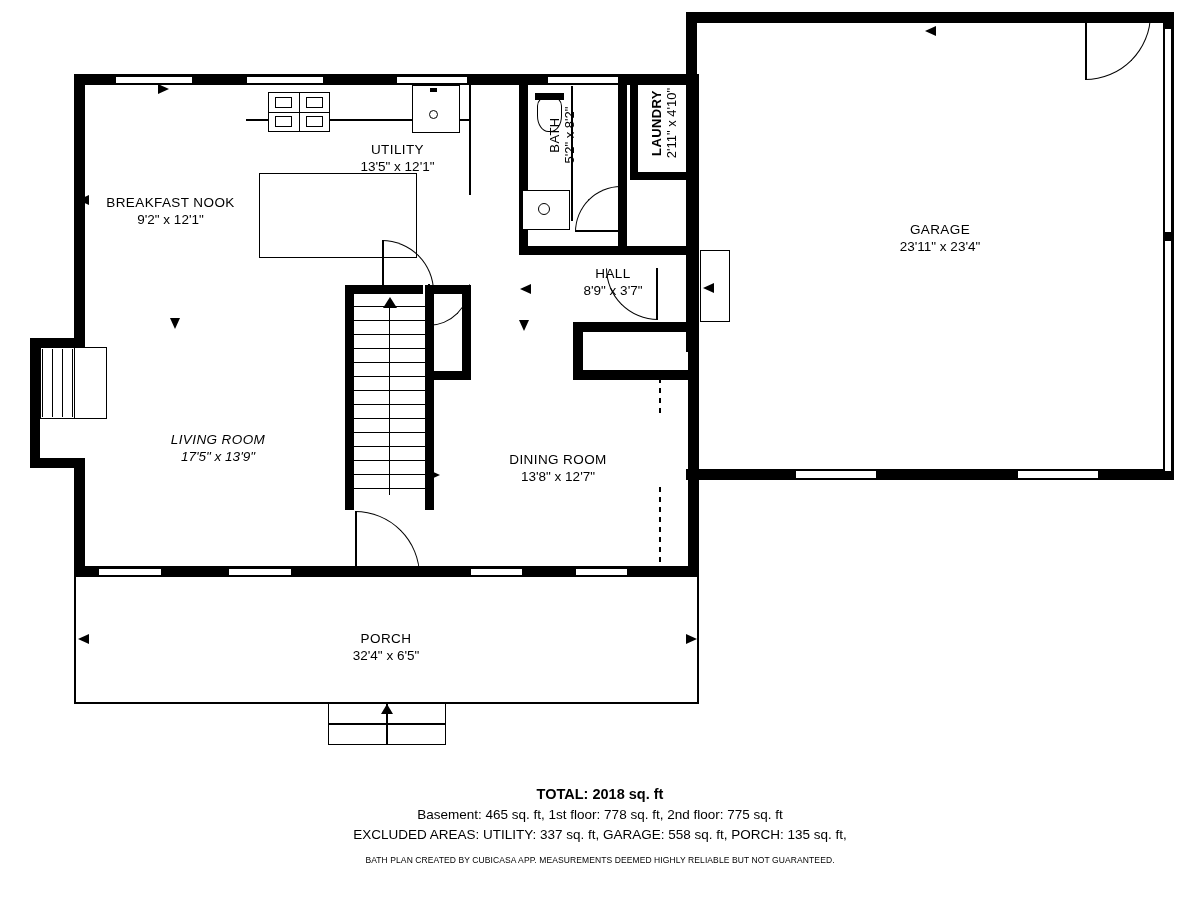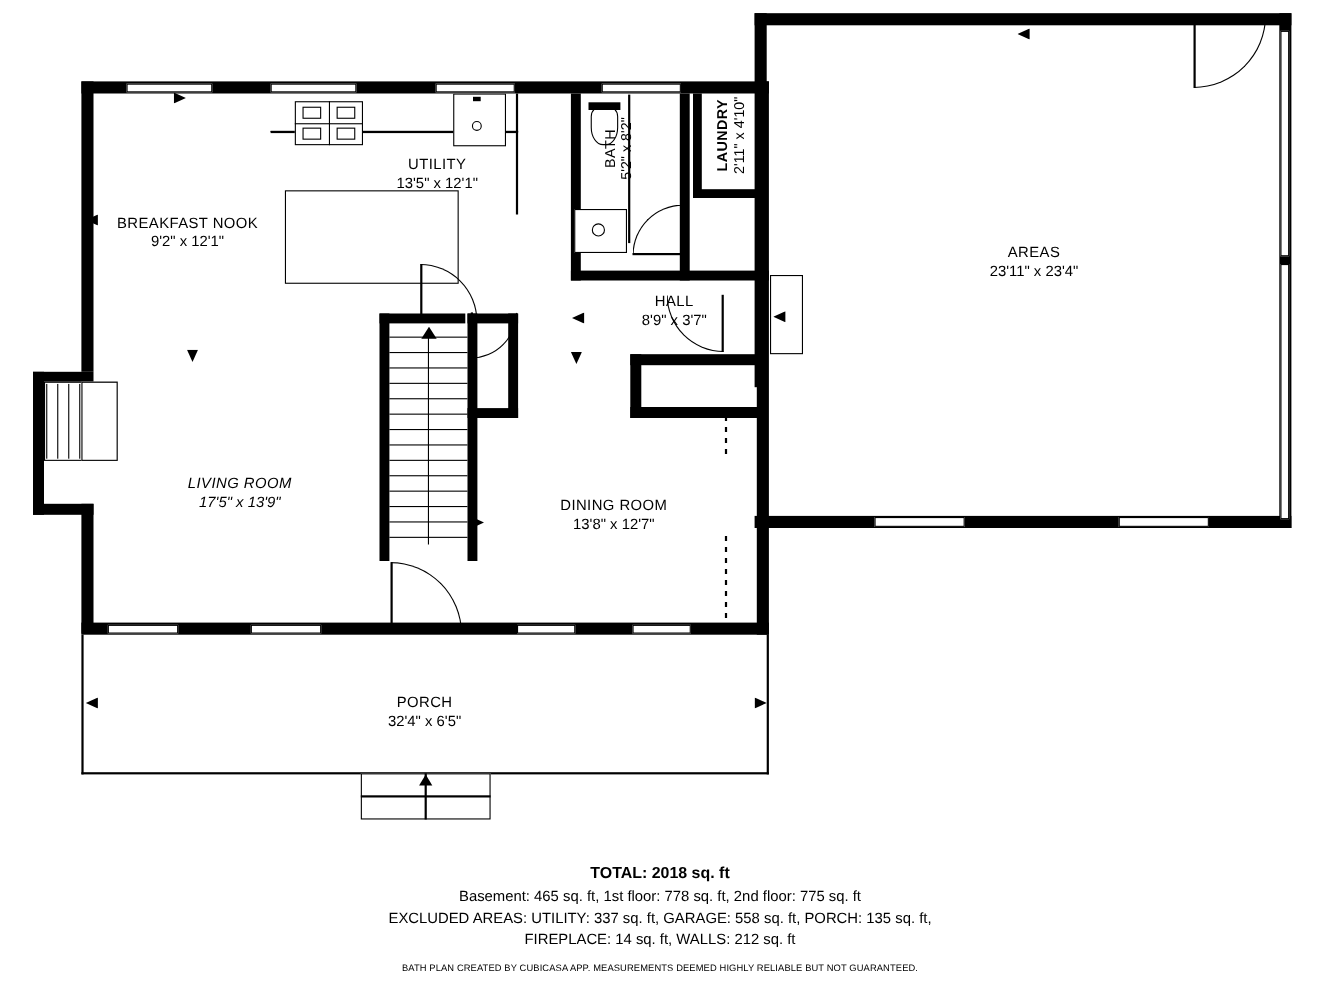--- a/index.html
+++ b/index.html
@@ -53,21 +53,21 @@
   <div class="thin" style="left:795px; top:470px; width:82px; height:9px;"></div>
   <div class="thin" style="left:1017px;top:470px; width:82px; height:9px;"></div>
 
   <div class="thin" style="left:1164px; top:28px; width:8px; height:205px;"></div>
   <div class="thin" style="left:1164px; top:240px; width:8px; height:232px;"></div>
 
   <div class="door-arc" style="left:1085px; top:14px; width:66px; height:66px; border-color:#000; border-top-color:transparent; border-left-color:transparent; border-radius:0 0 100% 0; border-width:1.5px;"></div>
   <div class="thinline" style="left:1085px; top:14px; width:2px; height:66px;"></div>
 
   <div class="label" style="left:860px; top:222px; width:160px;">
-    <div class="nm">AREAS</div>
+    <div class="nm">GARAGE</div>
     <div class="dm">23'11" x 23'4"</div>
   </div>
 
   <div class="wall" style="left:74px; top:74px; width:625px; height:11px;"></div>
 
   <div class="wall" style="left:74px; top:74px; width:11px; height:264px;"></div>
 
   <div class="wall" style="left:30px; top:338px; width:55px; height:10px;"></div>
   <div class="wall" style="left:30px; top:338px; width:10px; height:130px;"></div>
   <div class="wall" style="left:30px; top:458px; width:55px; height:10px;"></div>
@@ -250,17 +250,16 @@
       <polygon points="11,5 0,0 0,10" fill="#000"></polygon>
     </svg>
   <svg class="arrow" style="left:429px; top:470px;" width="12" height="10" viewBox="0 0 12 10">
       <polygon points="11,5 0,0 0,10" fill="#000"></polygon>
     </svg>
 
   <div id="footer">
     <div class="total">TOTAL: 2018 sq. ft</div>
     <div class="ln">Basement: 465 sq. ft, 1st floor: 778 sq. ft, 2nd floor: 775 sq. ft</div>
     <div class="ln">EXCLUDED AREAS: UTILITY: 337 sq. ft, GARAGE: 558 sq. ft, PORCH: 135 sq. ft,</div>
-    <div class="ln">FIREPLACE: 14 sq. ft, WALLS: 212 sq. ft</div>
     <div class="credit">BATH PLAN CREATED BY CUBICASA APP. MEASUREMENTS DEEMED HIGHLY RELIABLE BUT NOT GUARANTEED.</div>
   </div>
 
 </div>
 
 </body></html>

